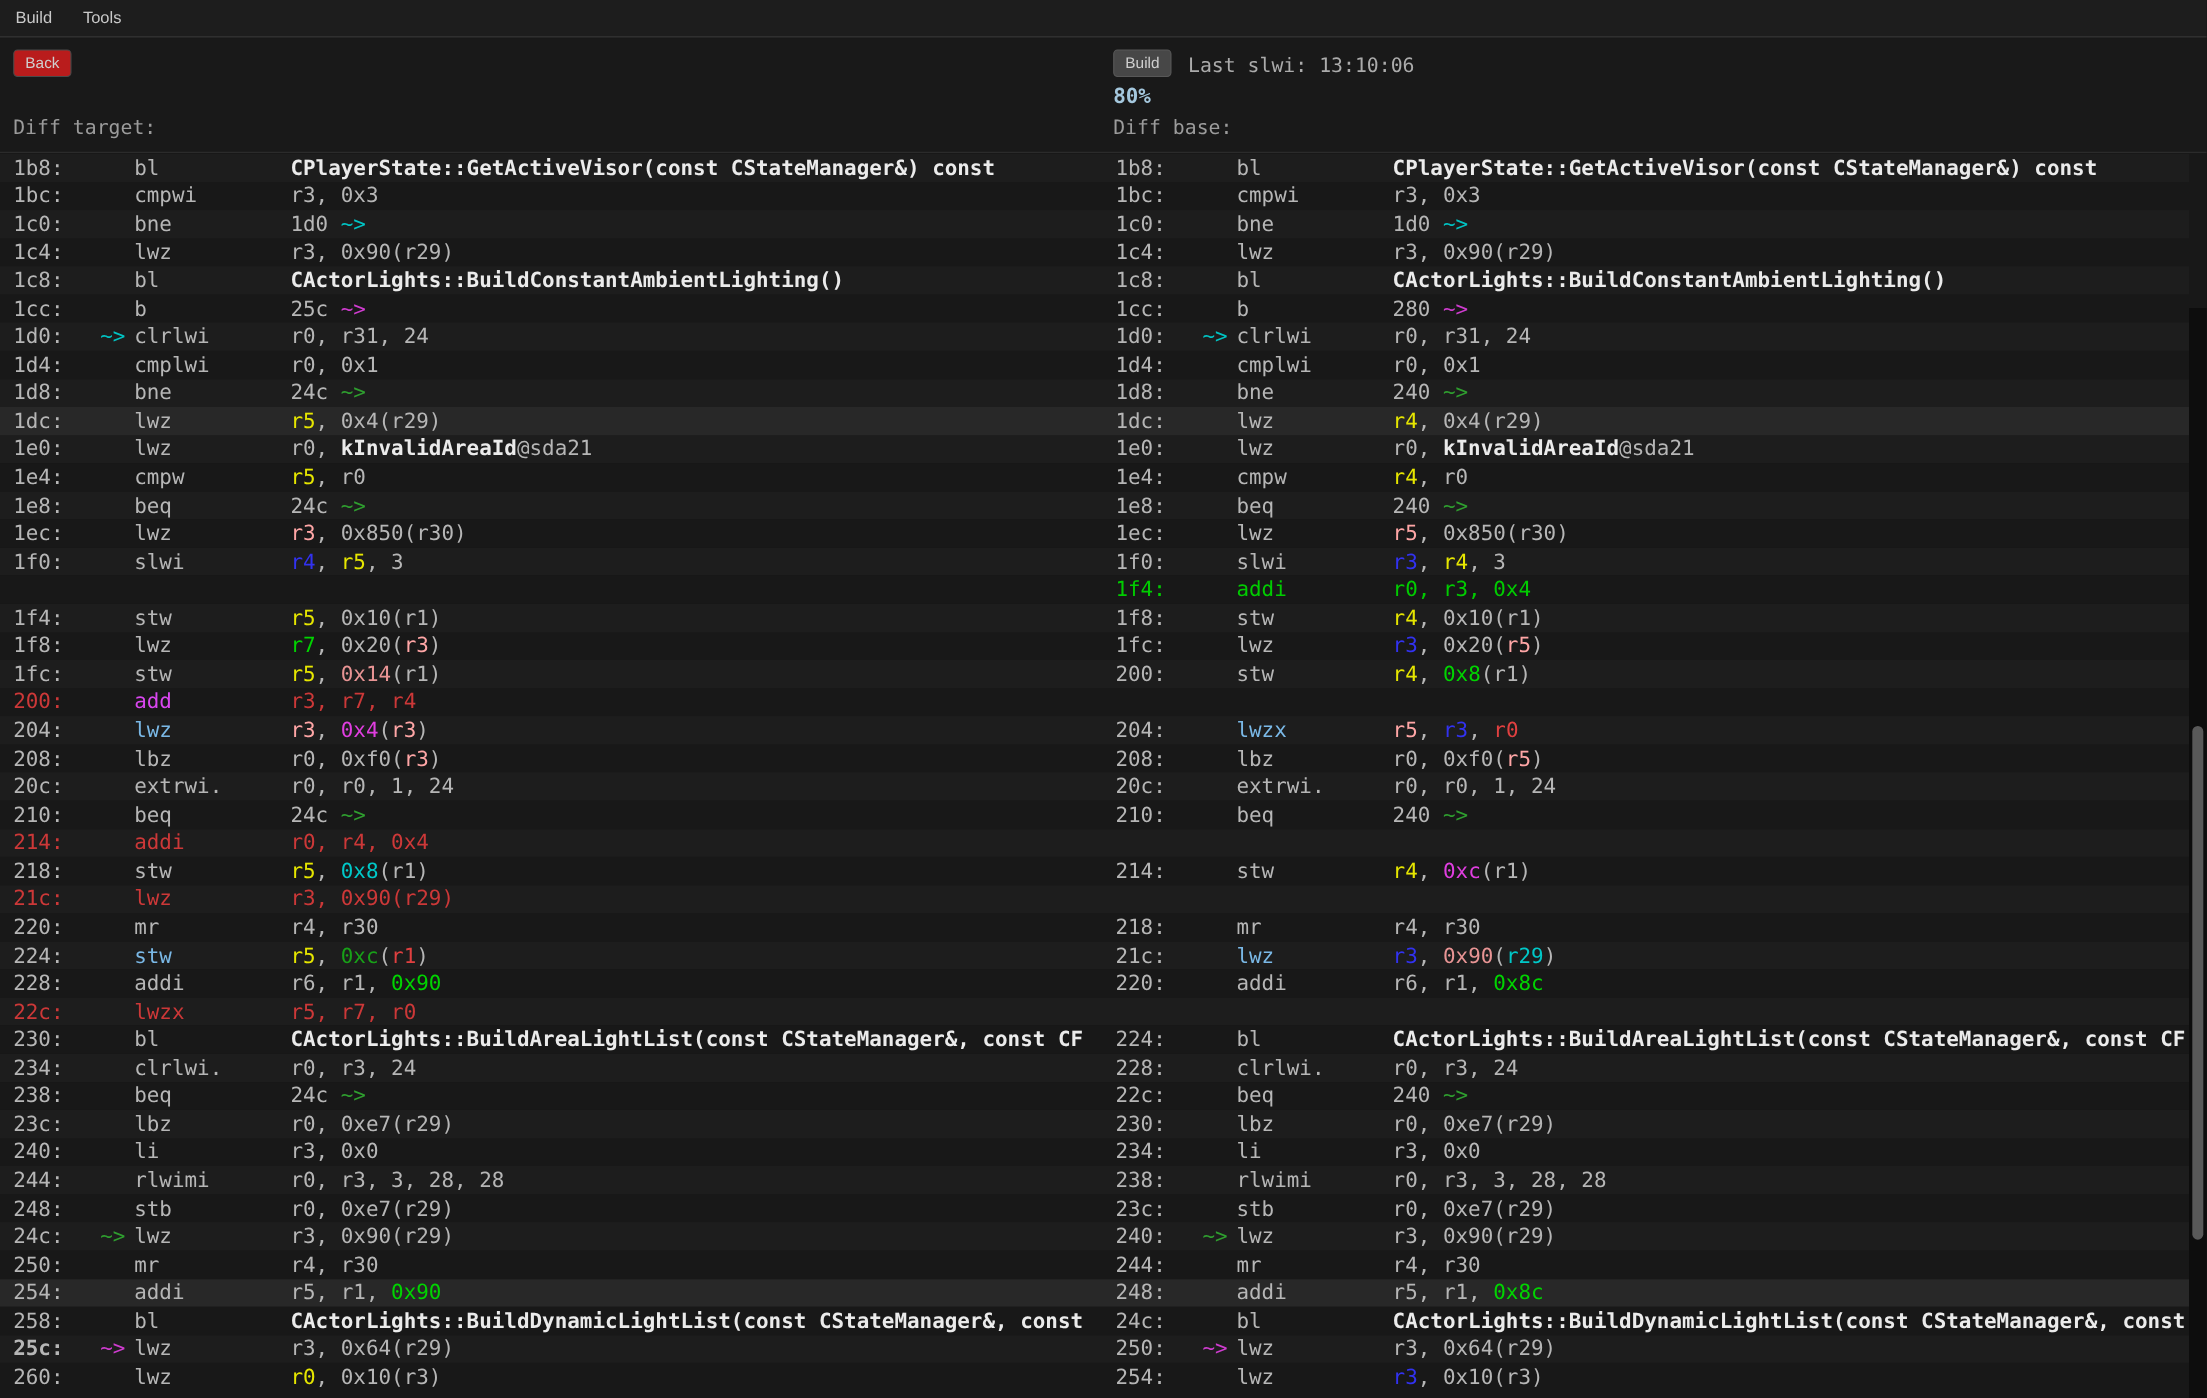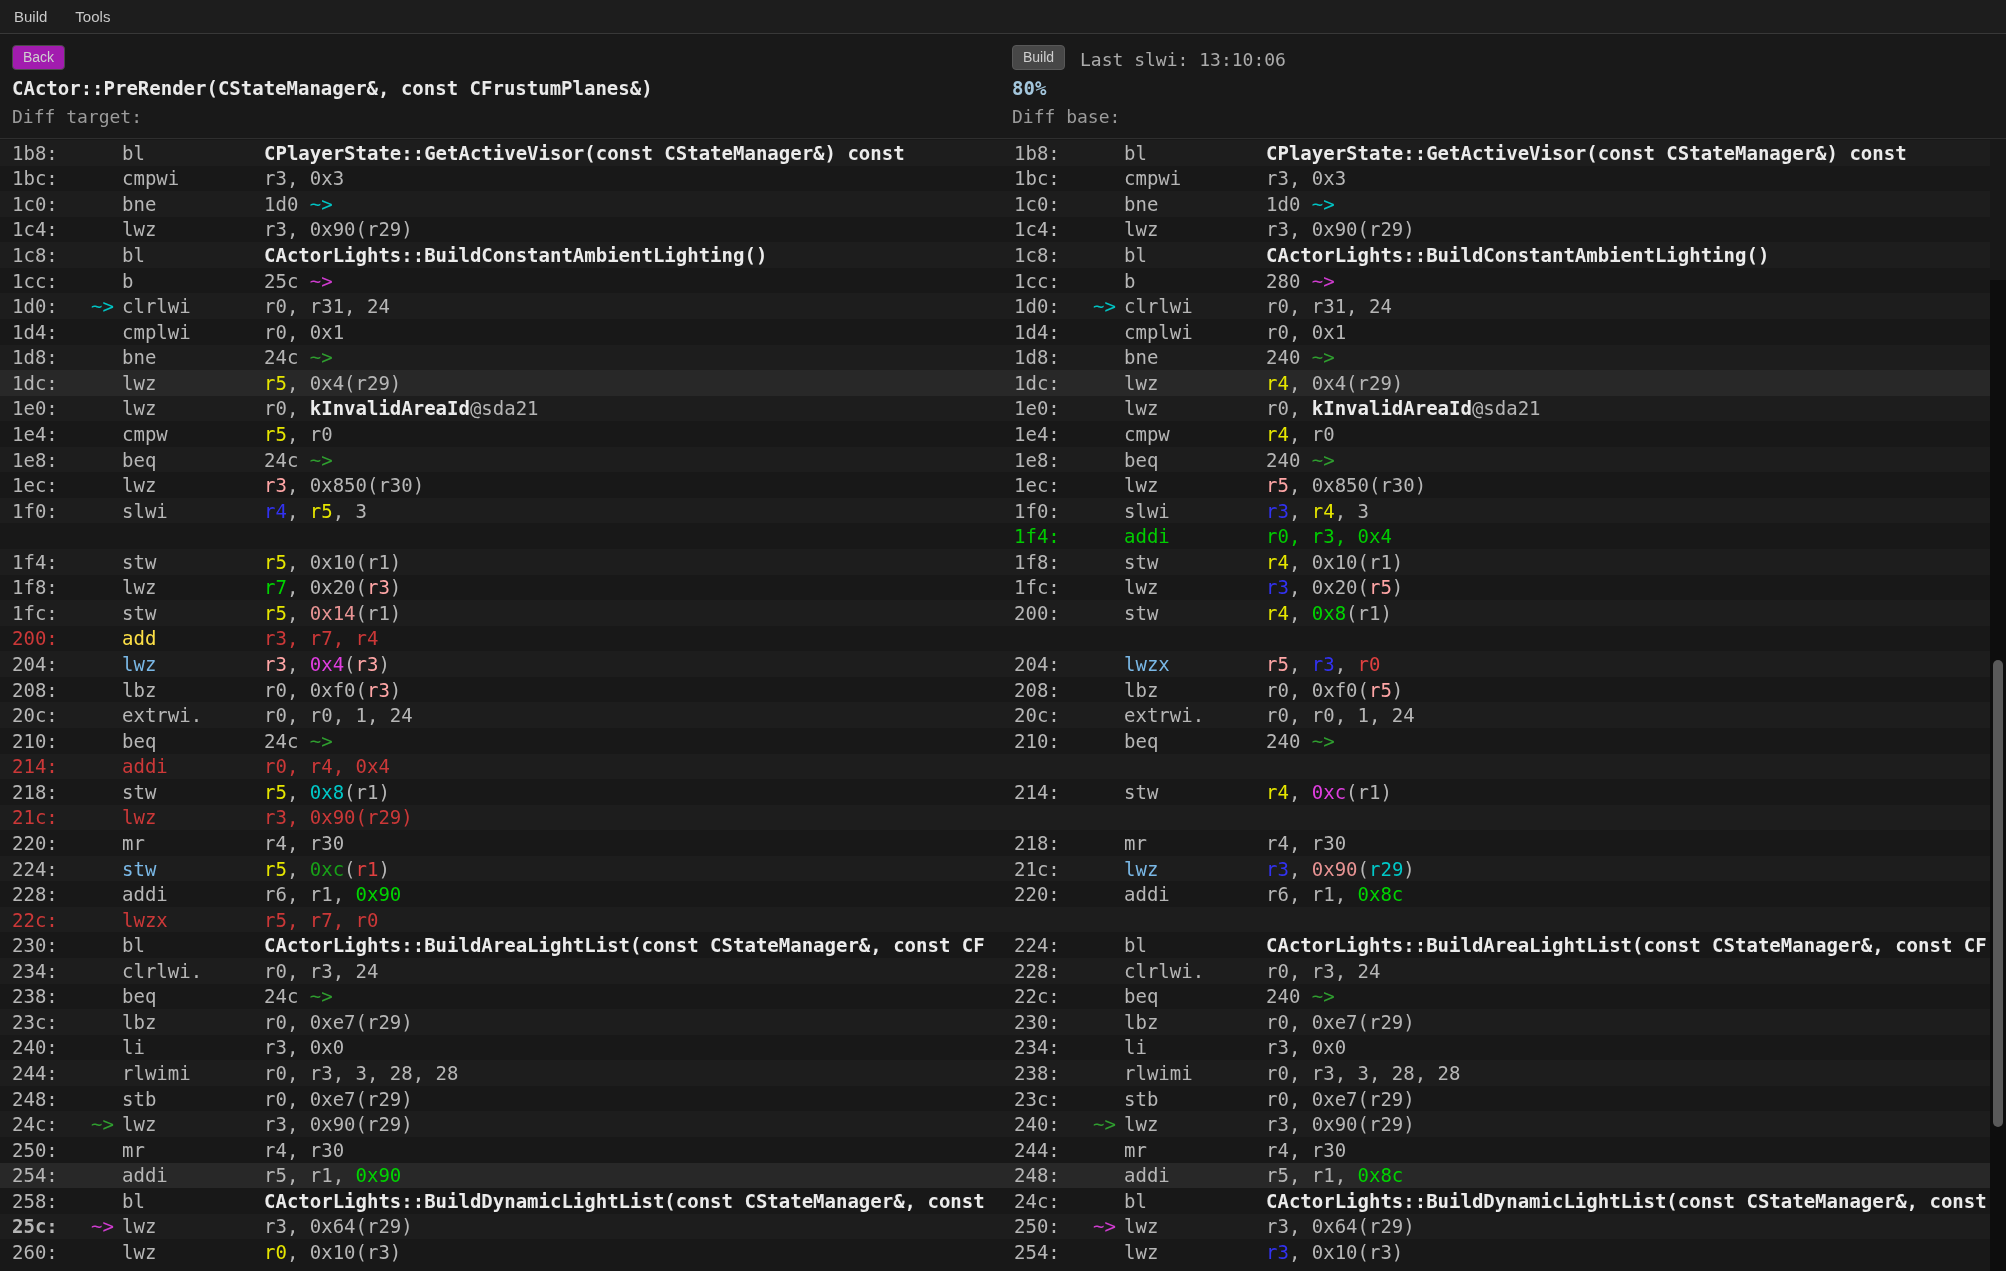--- a/index.html
+++ b/index.html
@@ -4,21 +4,21 @@
 <style>
   * { margin:0; padding:0; box-sizing:border-box; }
   html,body { width:2006px; height:1271px; overflow:hidden; background:#181818;
     font-family:"DejaVu Sans Mono", monospace; }
   #menubar { position:absolute; left:0; top:0; width:2006px; height:34px;
     background:#1d1d1d; border-bottom:1px solid #383838; display:flex; align-items:center;
     font-family:"Liberation Sans", sans-serif; font-size:15px; color:#c9c9c9; }
   .menu-item { padding:0 14px; height:100%; display:flex; align-items:center; cursor:default; }
   #header { position:absolute; left:0; top:35px; width:2006px; height:104px;
     background:#191919; border-bottom:1px solid #2e2e2e; }
-  .btn { position:absolute; top:10px; padding:3px 10px 4px 10px; background:#a21caf;
+  .btn { position:absolute; top:10px; padding:3px 10px 4px 10px; background:#b91c1c;
     border:1px solid #4a4a4a; border-radius:4px; color:#cfcfcf;
     font-family:"Liberation Sans", sans-serif; font-size:14px; cursor:default; }
   #build-btn { background:#474747; border-color:#585858; }
   .fn-title { position:absolute; top:42px; font-size:19px; font-weight:bold; color:#e9e9e9; white-space:nowrap; }
   .match-pct { position:absolute; top:42px; font-size:19px; font-weight:bold; color:#a4c7dd; }
   .diff-label { position:absolute; top:71px; font-size:18px; color:#9b9b9b; }
   .built-label { position:absolute; top:14px; font-size:18px; color:#ababab; }
   #content { position:absolute; left:0; top:140px; width:2006px; height:1131px; background:#181818; }
   #rows { position:absolute; left:0; top:0; width:1990px; height:1131px; }
   .row { position:relative; width:1990px; height:25.568px; }
@@ -41,21 +41,20 @@
 </head>
 <body>
 
 <div id="menubar">
   <div class="menu-item">Build</div>
   <div class="menu-item">Tools</div>
 </div>
 
 <div id="header">
   <div class="btn" id="back-btn" style="left:12px">Back</div>
-  <div class="fn-title" style="left:12px">CActor::PreRender(CStateManager&amp;, const CFrustumPlanes&amp;)</div>
   <div class="diff-label" style="left:12px">Diff target:</div>
 
   <div class="btn" id="build-btn" style="left:1012px">Build</div>
   <div class="built-label" style="left:1080px">Last slwi: 13:10:06</div>
   <div class="match-pct" style="left:1012px">80%</div>
   <div class="diff-label" style="left:1012px">Diff base:</div>
 </div>
 
 <div id="content">
   <div id="rows">
@@ -129,21 +128,21 @@
       </div>
       <div class="row">
         <div class="cell cell-l"><span class="addr" style="color: rgb(182, 182, 182);">1f8:</span><span class="arrow"></span><span class="mnem" style="color: rgb(182, 182, 182);">lwz</span><span class="ops"><span style="color: rgb(0, 212, 0);">r7</span><span style="color: rgb(182, 182, 182);">, 0x20(</span><span style="color: rgb(255, 166, 166);">r3</span><span style="color: rgb(182, 182, 182);">)</span></span></div>
         <div class="cell cell-r"><span class="addr" style="color: rgb(182, 182, 182);">1fc:</span><span class="arrow"></span><span class="mnem" style="color: rgb(182, 182, 182);">lwz</span><span class="ops"><span style="color: rgb(50, 50, 240);">r3</span><span style="color: rgb(182, 182, 182);">, 0x20(</span><span style="color: rgb(255, 166, 166);">r5</span><span style="color: rgb(182, 182, 182);">)</span></span></div>
       </div>
       <div class="row">
         <div class="cell cell-l"><span class="addr" style="color: rgb(182, 182, 182);">1fc:</span><span class="arrow"></span><span class="mnem" style="color: rgb(182, 182, 182);">stw</span><span class="ops"><span style="color: rgb(230, 230, 0);">r5</span><span style="color: rgb(182, 182, 182);">, </span><span style="color: rgb(232, 148, 148);">0x14</span><span style="color: rgb(182, 182, 182);">(r1)</span></span></div>
         <div class="cell cell-r"><span class="addr" style="color: rgb(182, 182, 182);">200:</span><span class="arrow"></span><span class="mnem" style="color: rgb(182, 182, 182);">stw</span><span class="ops"><span style="color: rgb(230, 230, 0);">r4</span><span style="color: rgb(182, 182, 182);">, </span><span style="color: rgb(0, 212, 0);">0x8</span><span style="color: rgb(182, 182, 182);">(r1)</span></span></div>
       </div>
       <div class="row">
-        <div class="cell cell-l"><span class="addr" style="color: rgb(204, 56, 56);">200:</span><span class="arrow"></span><span class="mnem" style="color: #fde047;">add</span><span class="ops"><span style="color: rgb(204, 56, 56);">r3, r7, r4</span></span></div>
+        <div class="cell cell-l"><span class="addr" style="color: rgb(204, 56, 56);">200:</span><span class="arrow"></span><span class="mnem" style="color: #d946ef;">add</span><span class="ops"><span style="color: rgb(204, 56, 56);">r3, r7, r4</span></span></div>
         <div class="cell cell-r"></div>
       </div>
       <div class="row">
         <div class="cell cell-l"><span class="addr" style="color: rgb(182, 182, 182);">204:</span><span class="arrow"></span><span class="mnem" style="color: rgb(122, 184, 230);">lwz</span><span class="ops"><span style="color: rgb(255, 166, 166);">r3</span><span style="color: rgb(182, 182, 182);">, </span><span style="color: rgb(224, 62, 224);">0x4</span><span style="color: rgb(182, 182, 182);">(</span><span style="color: rgb(255, 166, 166);">r3</span><span style="color: rgb(182, 182, 182);">)</span></span></div>
         <div class="cell cell-r"><span class="addr" style="color: rgb(182, 182, 182);">204:</span><span class="arrow"></span><span class="mnem" style="color: rgb(122, 184, 230);">lwzx</span><span class="ops"><span style="color: rgb(255, 166, 166);">r5</span><span style="color: rgb(182, 182, 182);">, </span><span style="color: rgb(50, 50, 240);">r3</span><span style="color: rgb(182, 182, 182);">, </span><span style="color: rgb(224, 64, 64);">r0</span></span></div>
       </div>
       <div class="row">
         <div class="cell cell-l"><span class="addr" style="color: rgb(182, 182, 182);">208:</span><span class="arrow"></span><span class="mnem" style="color: rgb(182, 182, 182);">lbz</span><span class="ops"><span style="color: rgb(182, 182, 182);">r0, 0xf0(</span><span style="color: rgb(255, 166, 166);">r3</span><span style="color: rgb(182, 182, 182);">)</span></span></div>
         <div class="cell cell-r"><span class="addr" style="color: rgb(182, 182, 182);">208:</span><span class="arrow"></span><span class="mnem" style="color: rgb(182, 182, 182);">lbz</span><span class="ops"><span style="color: rgb(182, 182, 182);">r0, 0xf0(</span><span style="color: rgb(255, 166, 166);">r5</span><span style="color: rgb(182, 182, 182);">)</span></span></div>
       </div>

